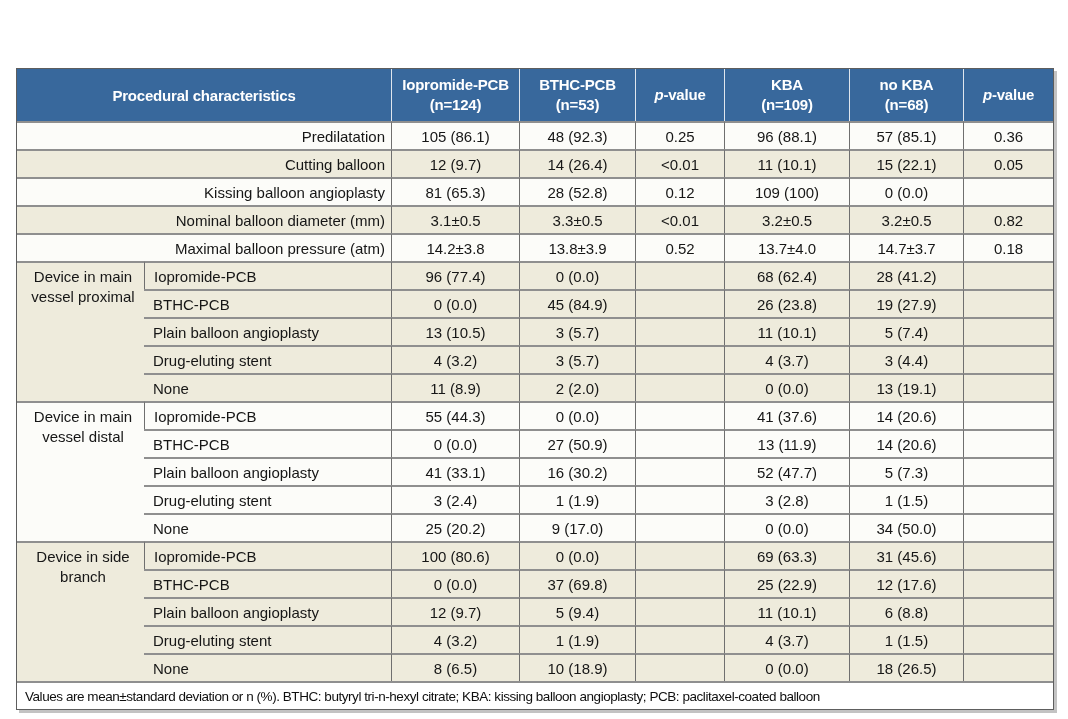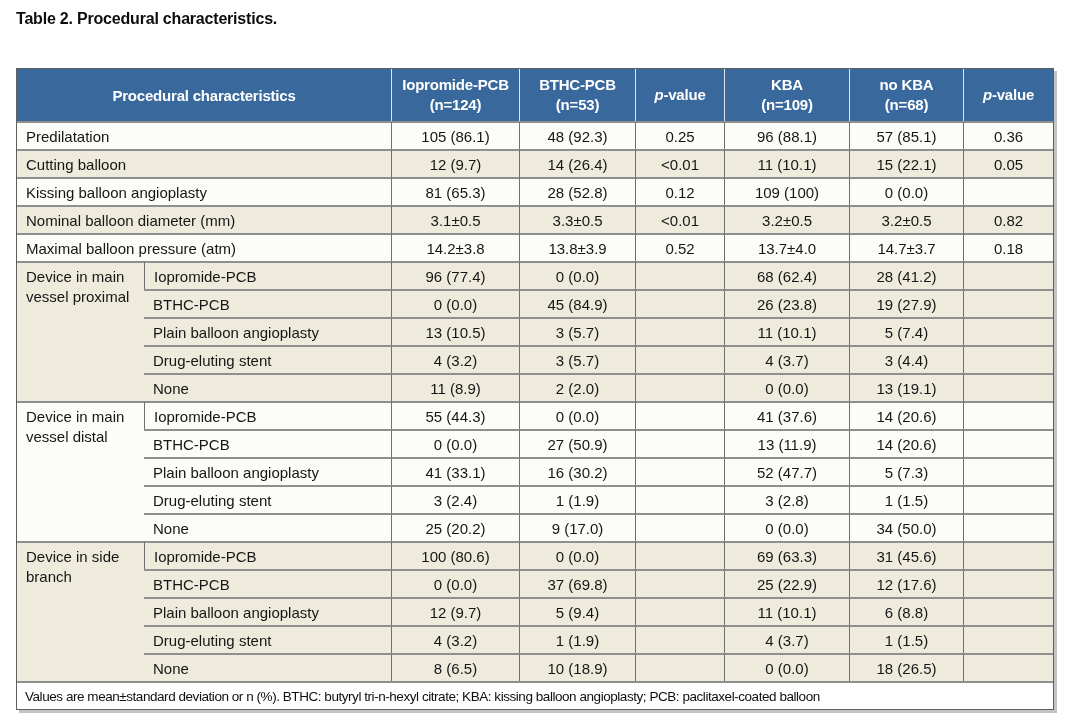--- a/index.html
+++ b/index.html
@@ -45,43 +45,42 @@
   td {
     font-size: 15px; color: #161616;
     height: 28px;
     border-top: 2px solid #8f8f8f;
     border-left: 1px solid #6f6f6f;
     padding: 1px 6px;
     white-space: nowrap;
     overflow: hidden;
   }
   td:first-child { border-left: none; }
-  td.c-label { text-align: left; padding-left: 9px; margin-top: 28px; }
+  td.c-label { text-align: right; padding-left: 9px; margin-top: 28px; }
   td.c-sublabel { text-align: left; padding-left: 9px; }
   td.c-group {
-    text-align: left; vertical-align: top;
+    text-align: center; vertical-align: top;
     padding: 4px 4px 0 9px; line-height: 1.35;
     white-space: normal;
   }
   td.c-val { text-align: center; padding: 1px 3px; }
 
   tr.beige td { background: #eeebdc; }
   tr.white td { background: #fcfcf9; }
   tr.footer td {
     background: #ffffff;
     font-size: 13.5px; letter-spacing: -0.45px;
     text-align: left; padding: 4px 8px;
     height: 28px; color: #0f0f0f;
   }
 </style>
 </head>
 <body>
 
 <div class="page">
-  <div class="table-title">Table 2. Procedural characteristics.</div>
 
   <table class="proc">
     <colgroup>
       <col style="width:127px">
         <col style="width:247px">
         <col style="width:128px">
         <col style="width:116px">
       <col style="width:89px">
         <col style="width:125px">
         <col style="width:114px">

